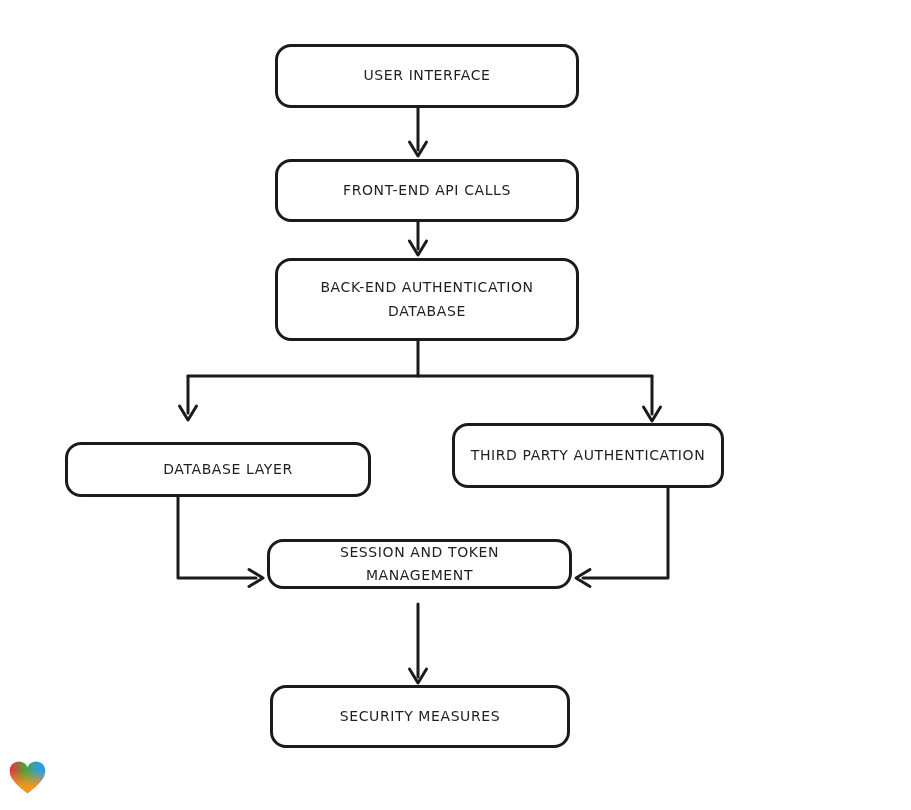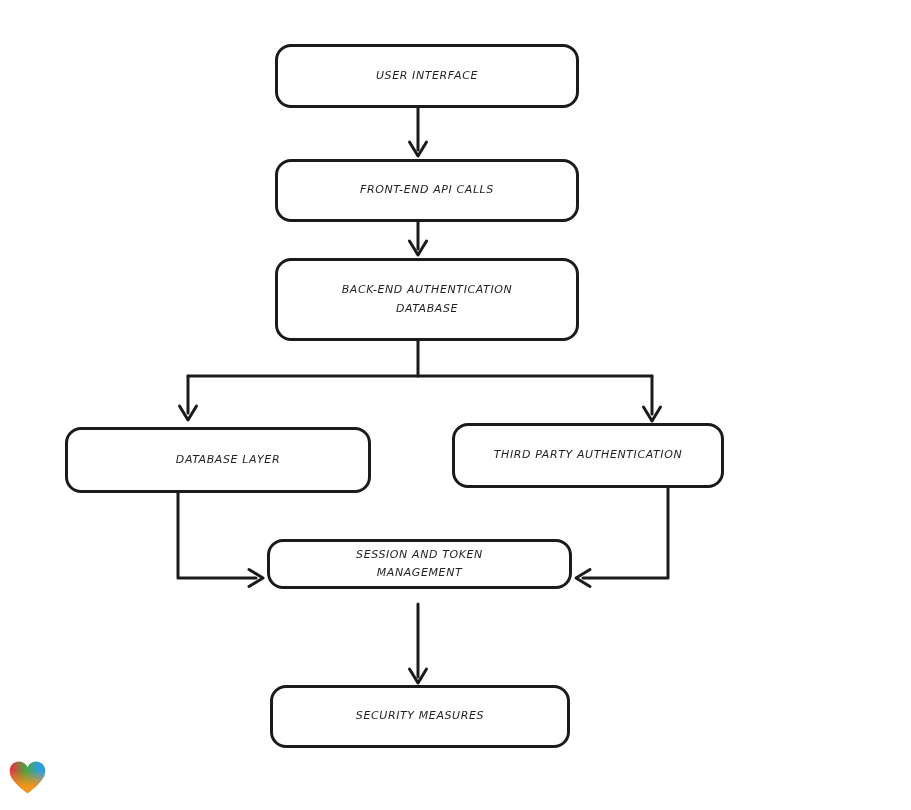--- a/index.html
+++ b/index.html
@@ -34,32 +34,31 @@
     border: 3.5px solid #1b1b1b;
     border-radius: 16px;
     box-sizing: border-box;
     display: flex;
     align-items: center;
     justify-content: center;
     text-align: center;
   }
   .node .label {
     display: inline-block;
-    font-size: 11px;
-    font-style: italic;
+    font-size: 14px;
     letter-spacing: 0.6px;
     line-height: 1.65;
     color: #1f1f1f;
   }
   
   .n-ui        { left: 275px; top: 44px;  width: 304px; height: 64px; }
   .n-frontend  { left: 275px; top: 159px; width: 304px; height: 63px; }
   .n-backend   { left: 275px; top: 258px; width: 304px; height: 83px; }
   .n-backend .label  { max-width: 215px; }
-  .n-database  { left: 65px;  top: 427px; width: 306px; height: 66px; padding-left: 20px; }
+  .n-database  { left: 65px;  top: 442px; width: 306px; height: 55px; padding-left: 20px; }
   .n-thirdparty{ left: 452px; top: 423px; width: 272px; height: 65px; }
   .n-session   { left: 267px; top: 539px; width: 305px; height: 50px; }
   .n-session .label  { max-width: 180px; }
   .n-security  { left: 270px; top: 685px; width: 300px; height: 63px; justify-content: center; }
   .logo {
     position: absolute;
     left: 9px;
     top: 760px;
     width: 37px;
     height: 35px;

